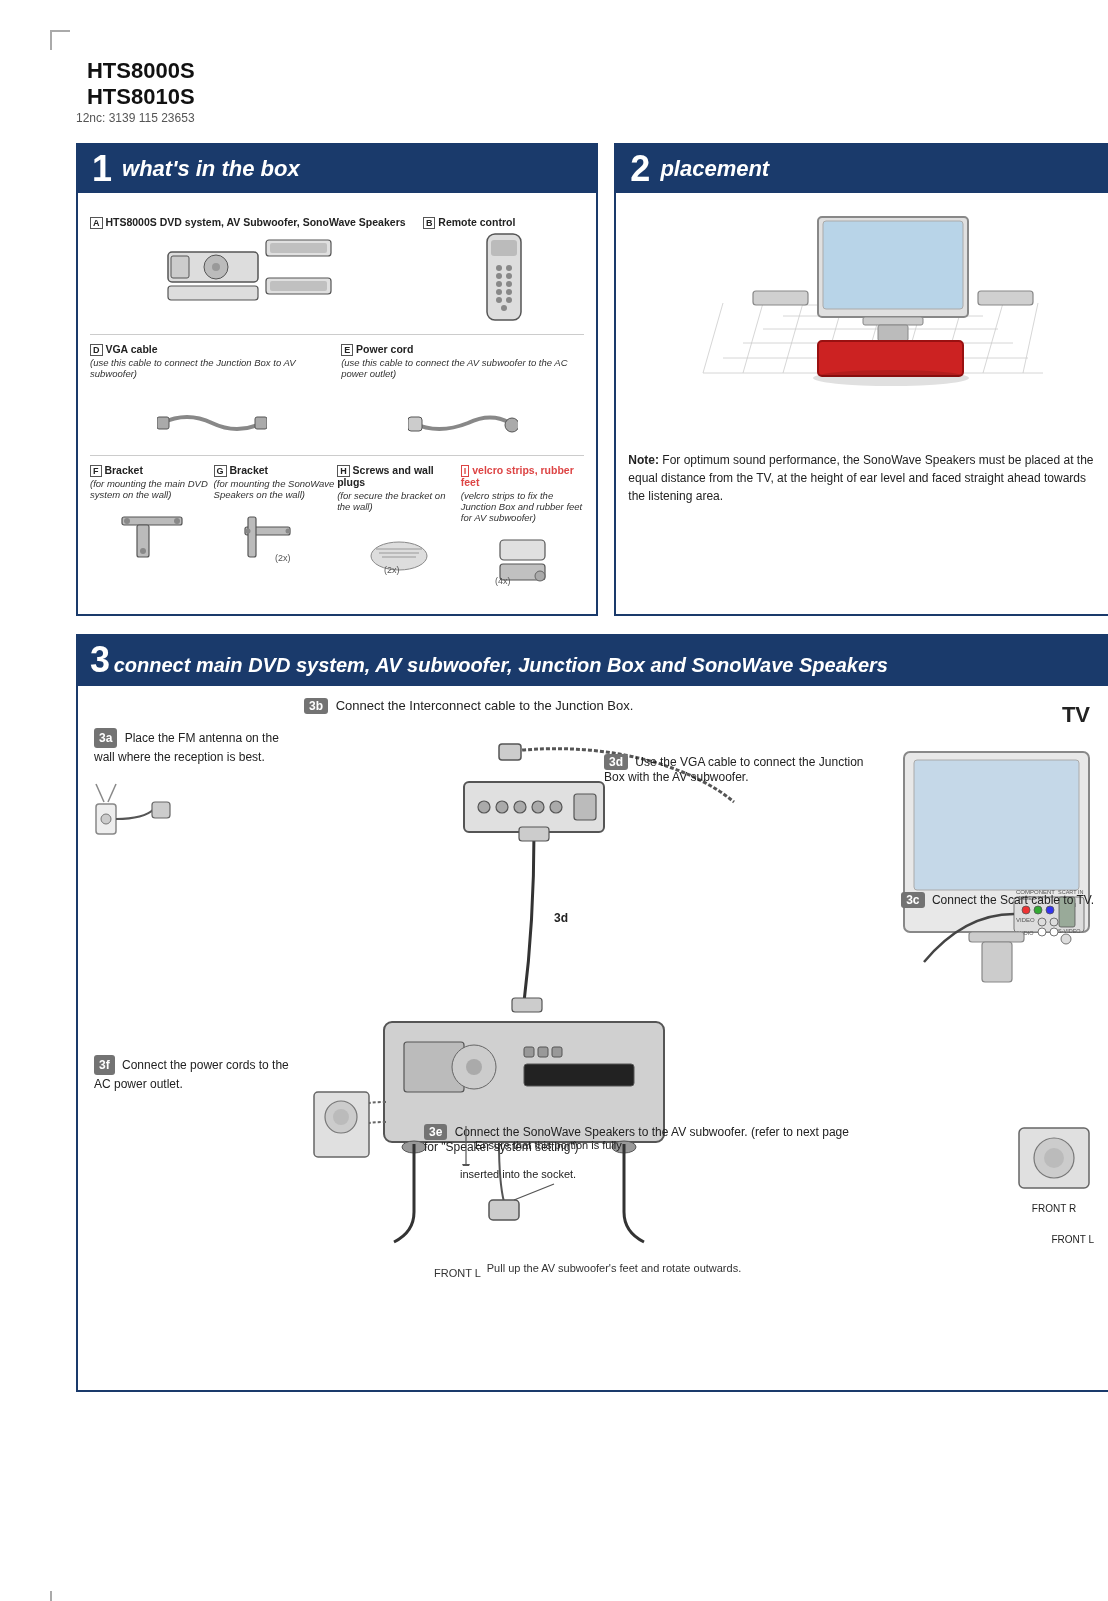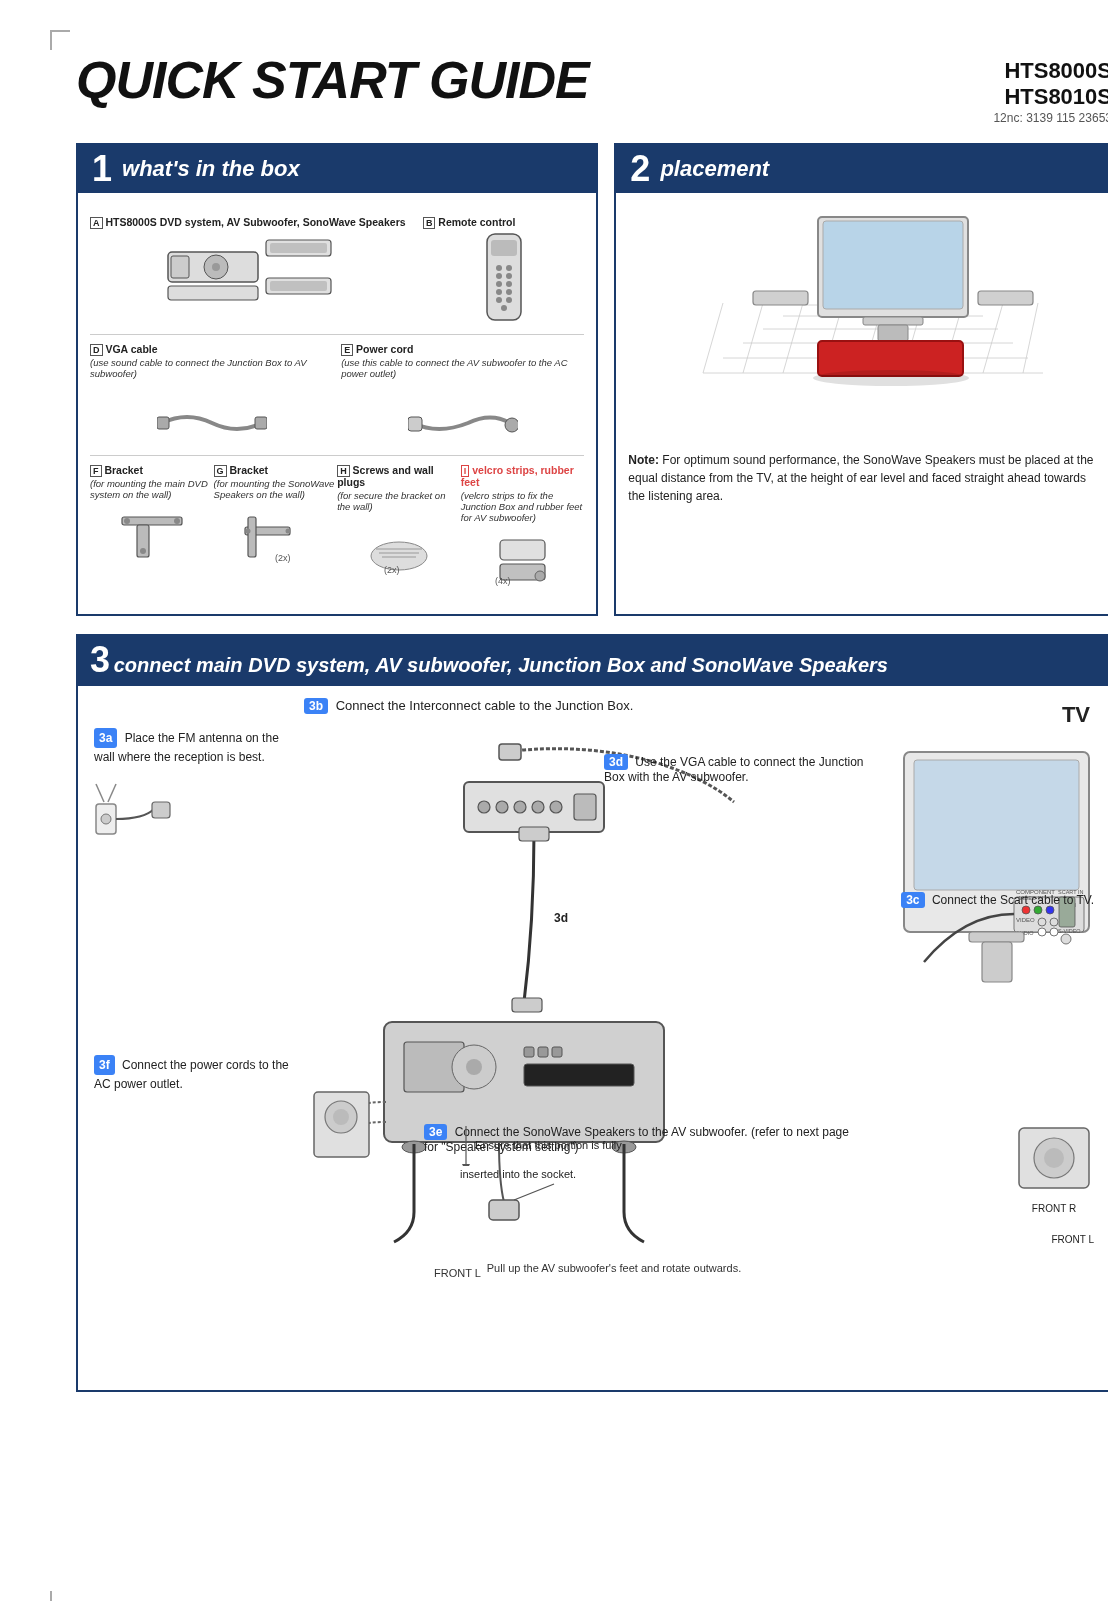--- a/index.html
+++ b/index.html
@@ -143,21 +143,21 @@
       border: 2px solid #1a3a6b;
       border-top: none;
       padding: 12px 16px;
       min-height: 700px;
       position: relative;
     }
 
     
     .step-label {
       display: inline-block;
-      background: #3b82f6;
+      background: #737373;
       color: #fff;
       font-weight: bold;
       font-size: 12px;
       padding: 1px 5px;
       border-radius: 3px;
       margin-right: 4px;
     }
 
     
     .connection-diagram {
@@ -210,23 +210,20 @@
 </head>
 <body>
 
 <div style="position:relative; width:1108px; min-height:1601px; padding:20px 36px;">
 
   <div style="position:absolute; top:10px; left:10px; width:20px; height:20px; border-top:2px solid #aaa; border-left:2px solid #aaa;"></div>
 
   <div style="position:absolute; bottom:10px; left:10px; width:20px; height:20px; border-bottom:2px solid #aaa; border-left:2px solid #aaa;"></div>
 
   <div class="header">
-    <div>
-      <span class="title-quick">QUICK START GUIDE</span>
-    </div>
     <div class="model-info">
       <div class="model-name">HTS8000S</div>
       <div class="model-name">HTS8010S</div>
       <div class="model-code">12nc: 3139 115 23653</div>
     </div>
   </div>
 
   <div class="top-panels">
 
     <div class="panel-left">
@@ -276,21 +273,21 @@
                   <circle cx="30" cy="68" r="3" fill="#888"></circle>
                 <circle cx="25" cy="76" r="3" fill="#888"></circle>
               </svg>
             </div>
           </div>
         </div>
 
         <div style="display:flex; gap:8px; margin-bottom:8px; border-top:1px solid #ccc; padding-top:8px;">
           <div style="flex:1;">
             <div class="box-item-label"><span style="border:1px solid #555;padding:0 2px;font-size:9px;">D</span> <span>VGA cable</span></div>
-            <div class="box-item-sub">(use sound cable to connect the Junction Box to AV subwoofer)</div>
+            <div class="box-item-sub">(use this cable to connect the Junction Box to AV subwoofer)</div>
             <div class="item-img">
               <svg width="110" height="40" viewBox="0 0 110 40">
                 <path d="M5,20 Q30,8 55,20 Q80,32 105,20" stroke="#888" stroke-width="4" fill="none"></path>
                 <rect x="0" y="14" width="12" height="12" rx="2" fill="#aaa" stroke="#555" stroke-width="1"></rect>
                 <rect x="98" y="14" width="12" height="12" rx="2" fill="#aaa" stroke="#555" stroke-width="1"></rect>
               </svg>
             </div>
           </div>
           <div style="flex:1;">
             <div class="box-item-label"><span style="border:1px solid #555;padding:0 2px;font-size:9px;">E</span> <span>Power cord</span></div>

